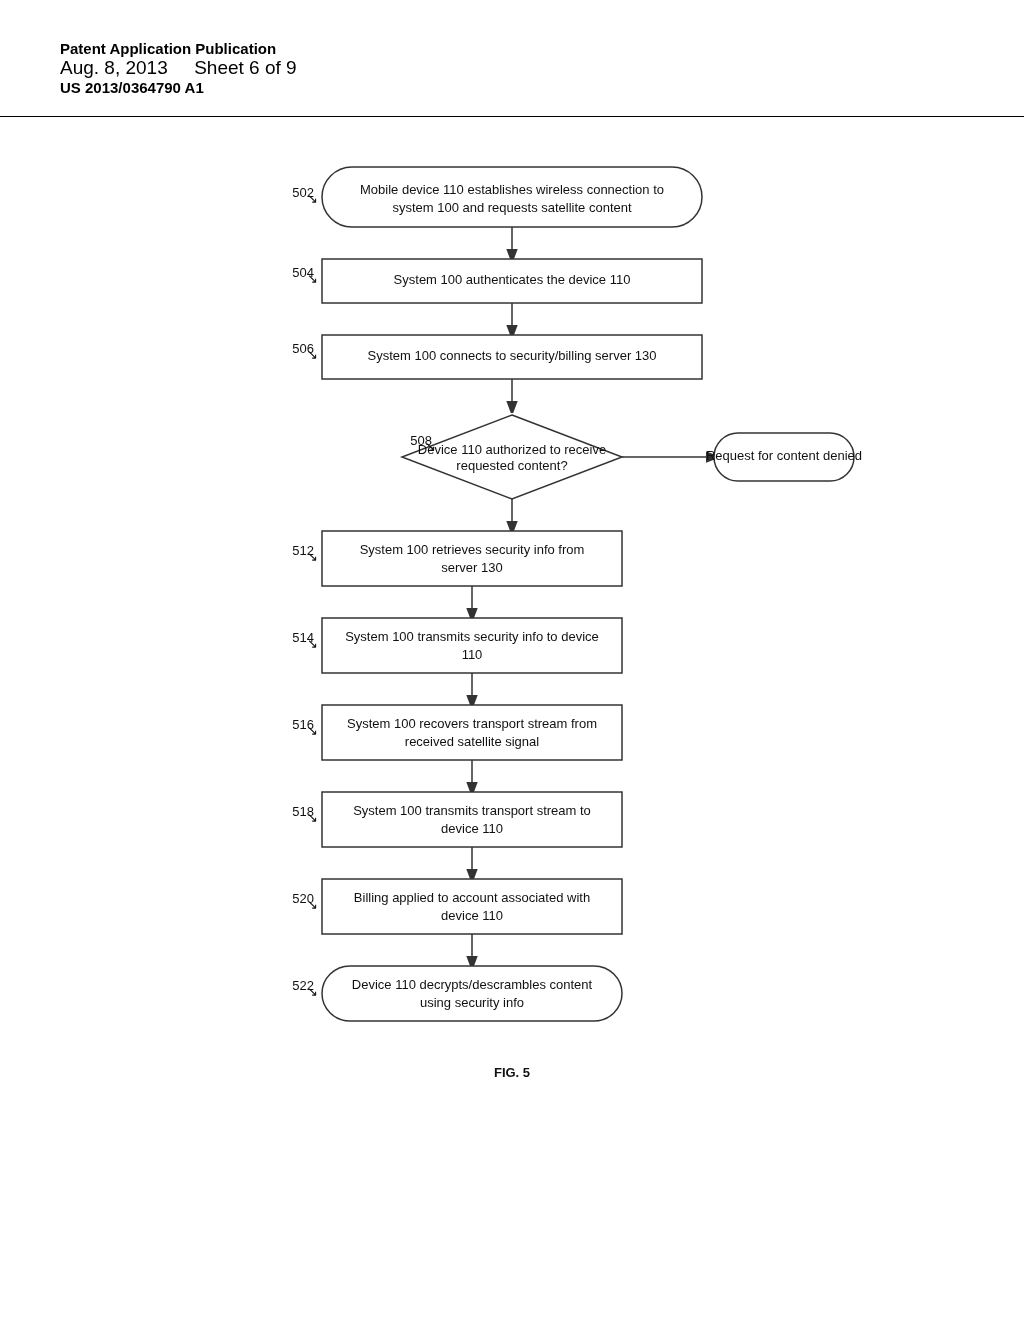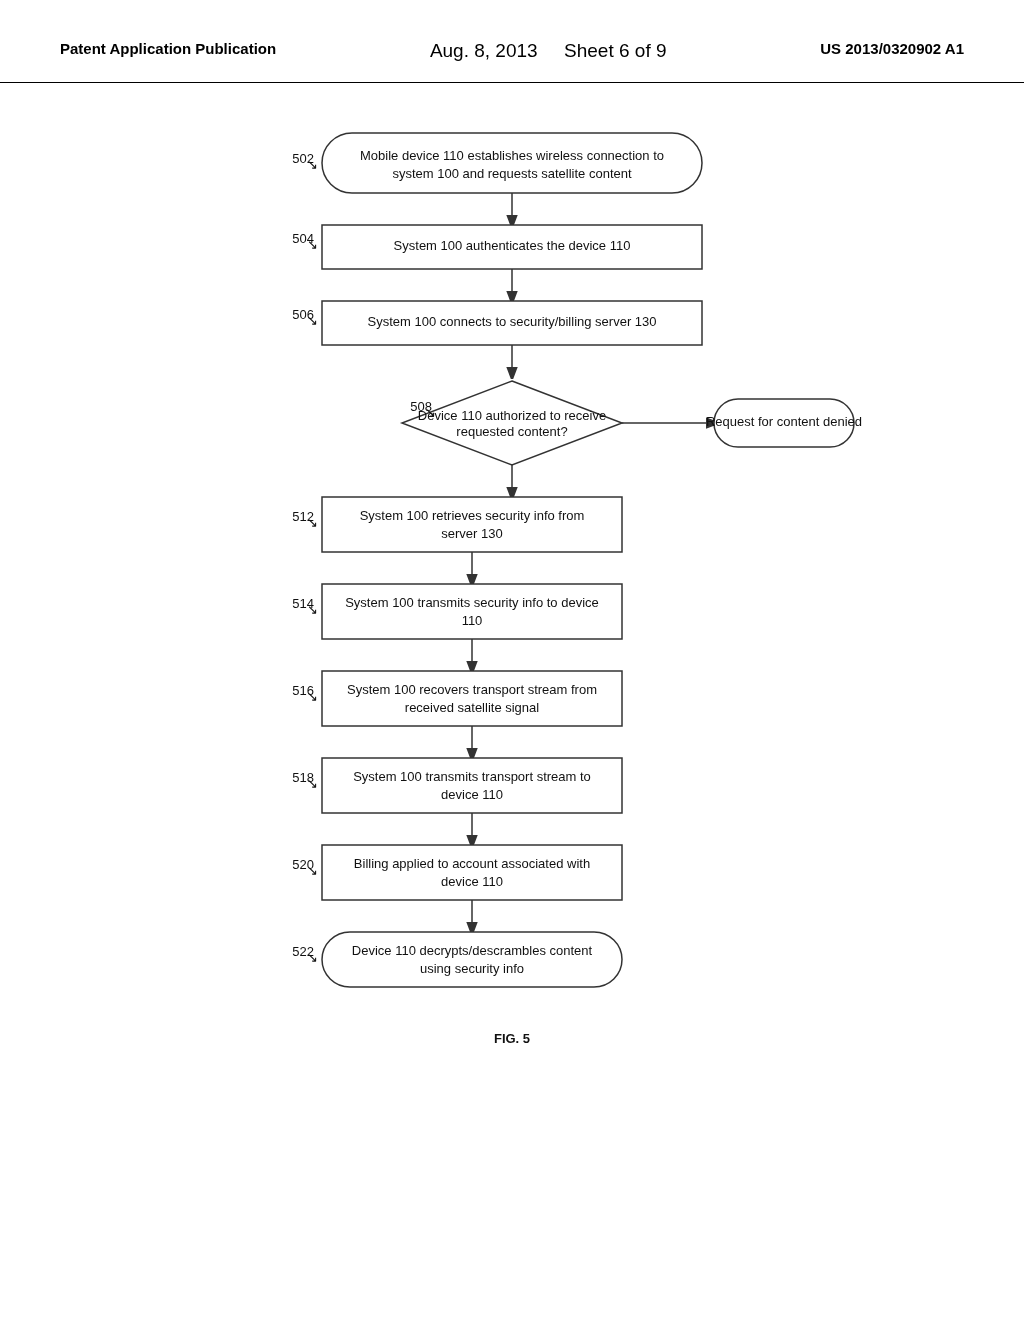--- a/index.html
+++ b/index.html
@@ -19,20 +19,21 @@
       padding: 0;
     }
 
     
     .header {
       display: flex;
       justify-content: space-between;
       align-items: flex-start;
       padding: 40px 60px 20px 60px;
       border-bottom: 1px solid #000;
+      flex-direction: column;
     }
     .header-left {
       font-size: 15px;
       font-weight: bold;
     }
     .header-center {
       font-size: 19px;
       text-align: center;
     }
     .header-right {
@@ -57,21 +58,21 @@
 
 <div class="page">
 
   <div class="header">
     <div class="header-left">Patent Application Publication</div>
     <div class="header-center">
       <span>Aug. 8, 2013</span>
       &nbsp;&nbsp;&nbsp;
       <span>Sheet 6 of 9</span>
     </div>
-    <div class="header-right">US 2013/0320902 A1</div>
+    <div class="header-right">US 2013/0364790 A1</div>
   </div>
 
   <div class="diagram-area">
     <div class="diagram-svg-container">
 
       <svg width="700" height="950" viewBox="0 0 700 950" xmlns="http://www.w3.org/2000/svg">
         <style>
           text { font-family: Arial, sans-serif; font-size: 13px; fill: #111; }
           text.bold { font-weight: bold; }
           .node-id { font-size: 13px; fill: #111; }

